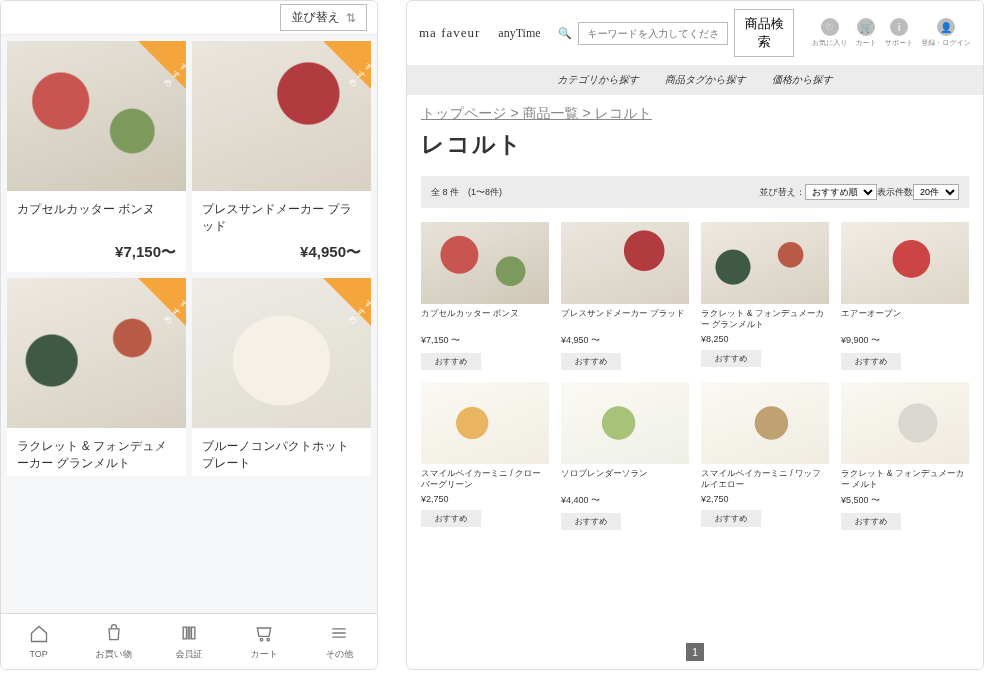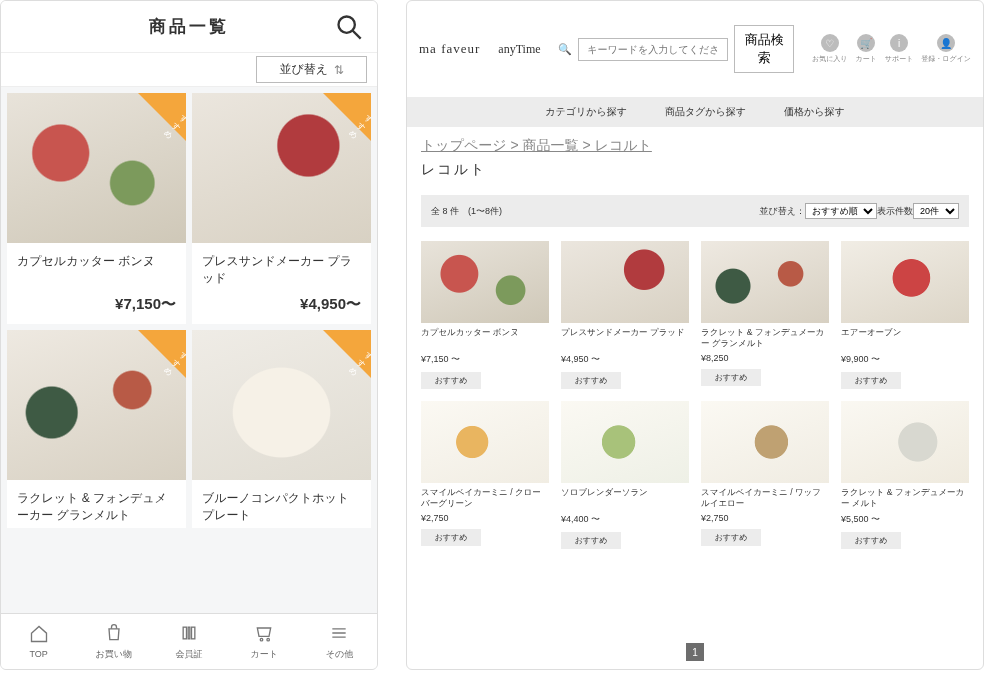--- a/index.html
+++ b/index.html
@@ -5,21 +5,21 @@
   * { box-sizing: border-box; margin: 0; padding: 0; }
   body { font-family: "Hiragino Kaku Gothic Pro","Yu Gothic","Meiryo",sans-serif; background:#fff; width:1000px; height:676px; overflow:hidden; font-size:11px; color:#333; }
   .stage { display:flex; gap:28px; padding:0; }
 
   
   .mobile { width:378px; border:1px solid #ddd; border-radius:6px; height:670px; position:relative; overflow:hidden; background:#f5f6f7; }
   .m-header { background:#fff; height:52px; display:flex; align-items:center; justify-content:center; position:relative; border-bottom:1px solid #eee;}
   .m-title { font-size:17px; font-weight:600; letter-spacing:3px;}
   .m-search-icon { position:absolute; right:14px; top:12px; width:28px; height:28px; }
   .m-sortrow { height:34px; display:flex; align-items:center; justify-content:flex-end; padding:0 10px; background:#fff; border-bottom:1px solid #eee;}
-  .m-sort-btn { border:1px solid #bbb; padding:4px 22px; font-size:12px; background:#fff; display:flex; align-items:center; gap:6px;}
+  .m-sort-btn { border:1px solid #bbb; padding:4px 10px; font-size:12px; background:#fff; display:flex; align-items:center; gap:6px;}
   .m-grid { display:grid; grid-template-columns:1fr 1fr; gap:6px; padding:6px; }
   .m-card { background:#fff; position:relative; display:flex; flex-direction:column; }
   .m-thumb { height:150px; position:relative; overflow:hidden;}
   .m-ribbon { position:absolute; top:0; right:0; width:0; height:0; border-top:48px solid #f4a63c; border-left:48px solid transparent; }
   .m-ribbon span { position:absolute; top:-40px; right:2px; color:#fff; font-size:8px; transform:rotate(45deg);}
   .m-name { padding:10px 10px 4px; font-size:12px; line-height:1.4; min-height:48px;}
   .m-price { padding:4px 10px 10px; text-align:right; font-size:15px; font-weight:700; }
   .m-tabbar { position:absolute; bottom:0; left:0; right:0; height:56px; background:#fff; border-top:1px solid #ddd; display:flex;}
   .m-tab { flex:1; display:flex; flex-direction:column; align-items:center; justify-content:center; gap:3px; font-size:9px; color:#666;}
   .m-tab svg { width:20px; height:20px; }
@@ -40,59 +40,50 @@
       radial-gradient(ellipse at 50% 55%, #f6f1e7 0 38%, transparent 39%),
       linear-gradient(160deg,#efece6,#e0dcd2);}
   .photo.e { background: radial-gradient(circle at 55% 45%, #c44 0 22%, transparent 23%), linear-gradient(160deg,#f1ede5,#dcd5c7);}
   .photo.f { background: radial-gradient(circle at 40% 50%, #e9b560 0 18%, transparent 19%), linear-gradient(160deg,#fbf9f3,#f1ede3);}
   .photo.g { background: radial-gradient(circle at 45% 50%, #a8c27a 0 20%, transparent 21%), linear-gradient(160deg,#fbf9f3,#eef0e6);}
   .photo.h { background: radial-gradient(circle at 55% 50%, #bfa172 0 20%, transparent 21%), linear-gradient(160deg,#fbf9f3,#f0ece2);}
   .photo.i { background: radial-gradient(circle at 60% 50%, #d8d8d0 0 22%, transparent 23%), linear-gradient(160deg,#faf8f2,#efeade);}
 
   
   .desktop { width:578px; border:1px solid #ddd; border-radius:6px; height:670px; overflow:hidden; position:relative; background:#fff;}
-  .d-top { display:flex; align-items:center; gap:18px; padding:24px 12px;}
+  .d-top { display:flex; align-items:center; gap:18px; padding:8px 12px;}
   .d-logo { font-family:Georgia,serif; font-size:13px; letter-spacing:1px; }
   .d-logo2 { font-family:Georgia,serif; font-size:12px;}
   .d-search { flex:1; display:flex; align-items:center; gap:6px; }
   .d-search input { flex:1; border:1px solid #bbb; padding:5px 8px; font-size:10px; }
   .d-sbtn { border:1px solid #bbb; padding:5px 6px; font-size:13px; background:#fff;}
   .d-icons { display:flex; gap:8px; }
   .d-ico { display:flex; flex-direction:column; align-items:center; font-size:7px; color:#888; gap:2px;}
   .d-ico .circ { width:18px; height:18px; border-radius:50%; background:#bcbcbc; display:flex; align-items:center; justify-content:center; color:#fff; font-size:10px;}
-  .d-nav { background:#ececec; height:30px; display:flex; align-items:center; justify-content:center; gap:38px; font-size:10px;}
+  .d-nav { background:#ececec; height:30px; display:flex; align-items:center; justify-content:center; gap:26px; font-size:10px;font-style:italic;}
   .d-crumb { padding:10px 14px 0; font-size:14px; color:#888;text-decoration:underline;}
-  .d-h1 { padding:6px 14px 16px; font-size:14px; font-weight:400; letter-spacing:2px;}
+  .d-h1 { padding:6px 14px 16px; font-size:23px; font-weight:700; letter-spacing:2px;}
   .d-listhead { margin:0 14px; background:#ececec; height:28px; display:flex; align-items:center; padding:16px 10px; justify-content:space-between; font-size:9px;}
   .d-listhead .right { display:flex; align-items:center; }
   .d-listhead select { font-size:9px; border:1px solid #aaa; padding:1px 2px; background:#fff;}
   .d-grid { display:grid; grid-template-columns:repeat(4,1fr); gap:12px; padding:14px;}
   .d-card { display:flex; flex-direction:column; gap:4px;}
   .d-thumb { height:82px; }
   .d-name { font-size:8.5px; line-height:1.3; min-height:22px;}
   .d-price { font-size:9px; }
   .d-tag { background:#ececec; font-size:8px; padding:3px 0; text-align:center; width:60px; margin-top:2px;}
   .d-pager { position:absolute; bottom:8px; left:0; right:0; display:flex; justify-content:center;}
   .d-pager span { background:#6d6d6d; color:#fff; width:18px; height:18px; display:flex; align-items:center; justify-content:center; font-size:10px;}
 </style>
 </head>
 <body>
 
 <div class="stage">
 
   <div class="mobile">
-    <div class="m-header">
-      <div class="m-title">商品一覧</div>
-      <div class="m-search-icon">
-        <svg viewBox="0 0 24 24" fill="none" stroke="#333" stroke-width="2">
-            <circle cx="10" cy="10" r="7"></circle>
-            <line x1="15" y1="15" x2="22" y2="22"></line>
-          </svg>
-      </div>
-    </div>
     <div class="m-sortrow">
       <div class="m-sort-btn">
         <span>並び替え</span>
         <span style="color:#888;">⇅</span>
       </div>
     </div>
     <div class="m-grid" id="m-grid">
         <div class="m-card">
           <div class="m-thumb">
             <div class="photo a"></div>

